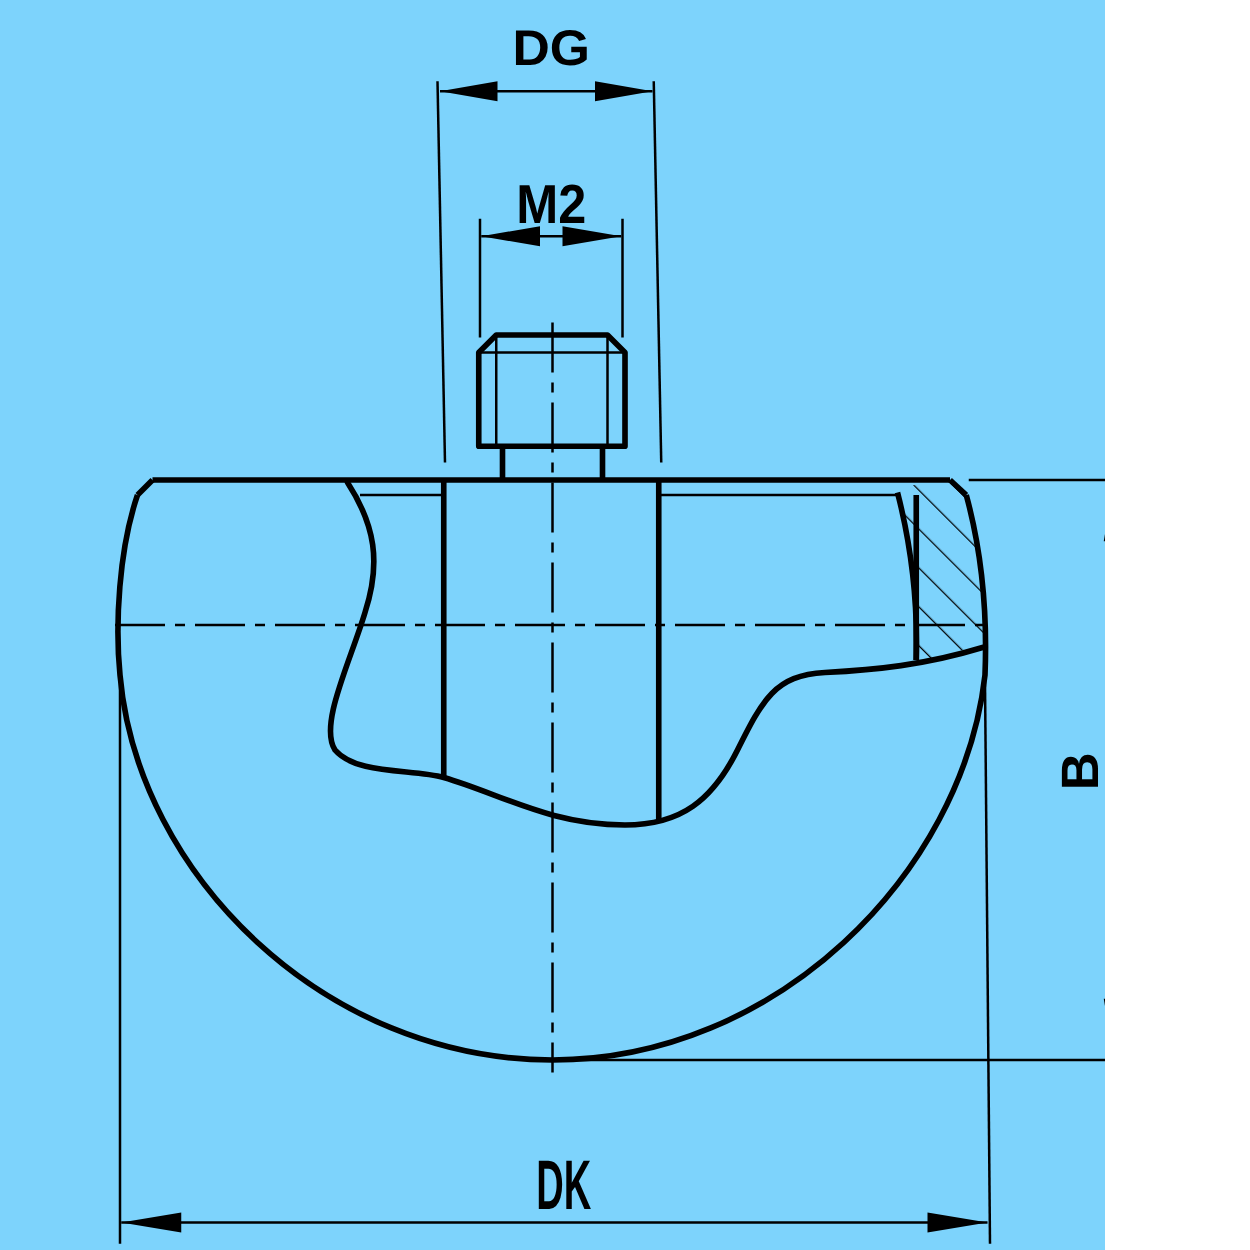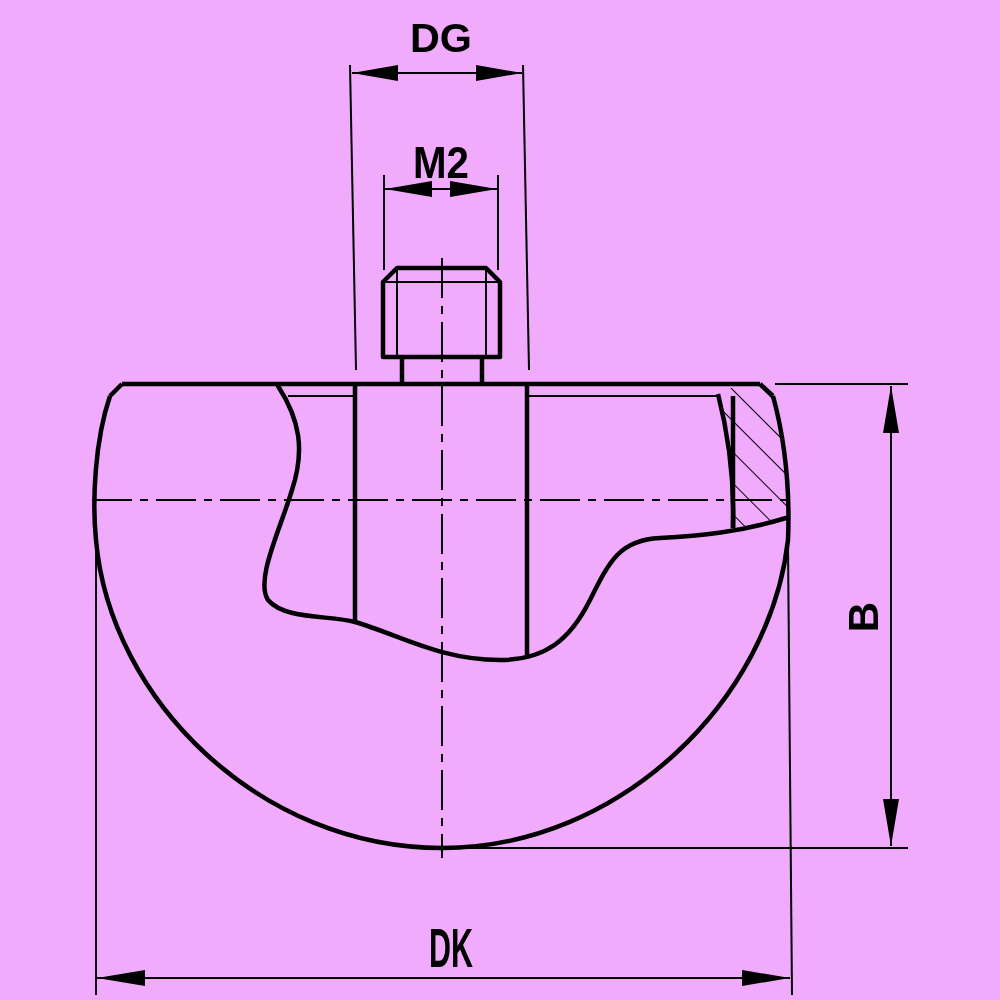--- a/index.html
+++ b/index.html
@@ -1,16 +1,16 @@
 <!DOCTYPE html>
 <html><head>
   <meta charset="utf-8">
   <style>
     html, body { margin: 0; padding: 0; background: #ffffff; }
-    #canvas { position: relative; width: 1000px; height: 1000px; background: #f0abfc; overflow: hidden; }
+    #canvas { position: relative; width: 884px; height: 1000px; background: #7dd3fc; overflow: hidden; }
     svg { position: absolute; left: 0; top: 0; }
     .label { font-family: "Liberation Sans", sans-serif; font-weight: bold; fill: #000; }
   </style>
 </head>
 <body>
 
 <div id="canvas">
 <svg width="1000" height="1000" viewBox="0 0 1000 1000" xmlns="http://www.w3.org/2000/svg">
   <defs>
     <pattern id="hatch" patternUnits="userSpaceOnUse" width="22" height="22" patternTransform="rotate(-45)">

